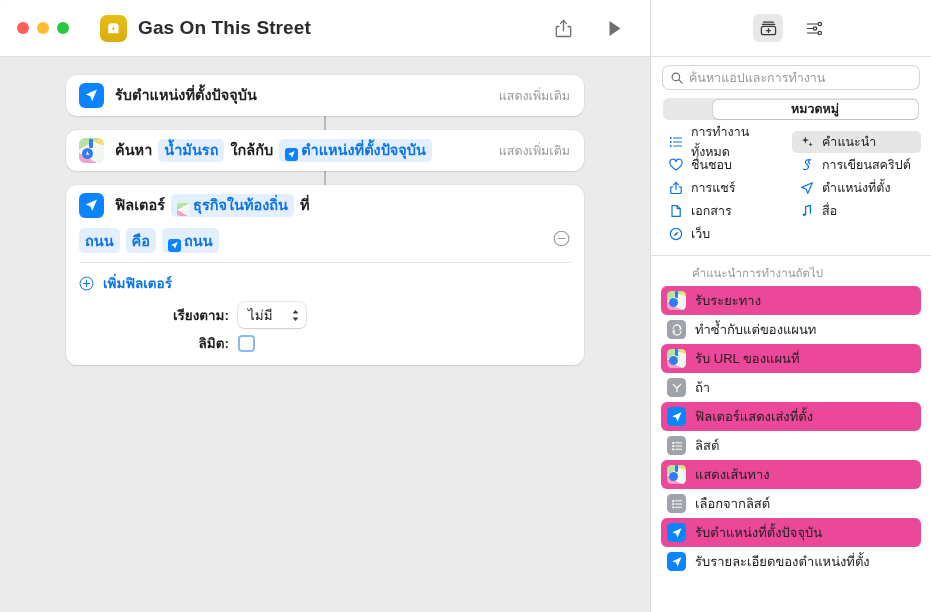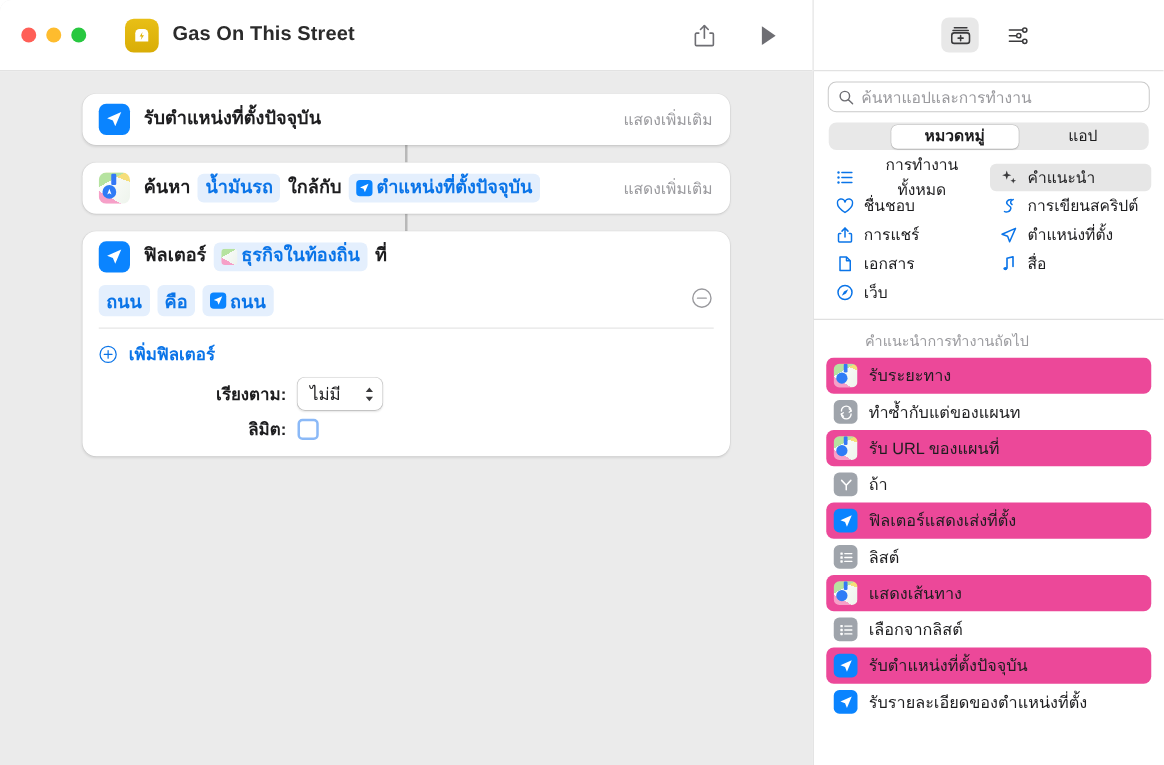--- a/index.html
+++ b/index.html
@@ -39,21 +39,21 @@
   .dot.green { background: #28c840; }
 
   .app-icon {
     width: 27px; height: 27px; border-radius: 7px;
     background: linear-gradient(180deg,#e8bf16,#d9ad06);
     margin-left: 31px;
     display: flex; align-items: center; justify-content: center;
   }
   .wtitle {
     margin-left: 11px;
-    font-size: 16px; font-weight: bold; color: #2b2b2b;
+    font-size: 19px; font-weight: bold; color: #2b2b2b;
     letter-spacing: .1px;
   }
   .tb-spacer { flex: 1; }
   .tb-btn {
     width: 30px; height: 30px;
     display: flex; align-items: center; justify-content: center;
     cursor: default;
   }
   .tb-btn.play { margin-left: 22px; margin-right: 4px;}
 
@@ -101,21 +101,21 @@
     position: absolute; left: 10px; top: 1px;
     width: 4px; height: 9px; background: #3478f6; border-radius: 1px;
   }
   .act-text {
     font-size: 14.5px; color: #1d1d1f; font-weight: bold;
     display: flex; align-items: center; flex-wrap: wrap; gap: 0;
     line-height: 1.5;
   }
   .act-text .w { margin-right: 6px; }
   .token {
-    display: inline-flex; align-items: center;
+    display: inline-flex; align-items: flex-end;
     background: #e4effd; color: #0a74e8;
     border-radius: 5px;
     padding: 1px 6px;
     font-size: 14.5px; font-weight: bold;
     margin-right: 6px;
     white-space: nowrap;
   }
   .token .tok-ic {
     width: 13px; height: 13px; border-radius: 3px;
     margin-right: 3px;
@@ -237,21 +237,20 @@
   }
 
   .cat-grid {
     margin-top: 11px;
     padding: 0 10px 10px 10px;
     display: grid;
     grid-template-columns: 1fr 1fr;
     column-gap: 2px;
     row-gap: 1px;
     border-bottom: 1px solid #e0e0e0;
-    text-align: center;
   }
   .cat {
     display: flex; align-items: center;
     height: 22px; padding: 0 6px;
     border-radius: 5px;
     font-size: 12.5px; color: #1d1d1f;
     cursor: default;
   }
   .cat.sel { background: #e6e6e6; }
   .cat .cic {
@@ -491,21 +490,20 @@
             <circle cx="5.3" cy="5.3" r="4.1" fill="none" stroke="#6e6e73" stroke-width="1.25"></circle>
             <path d="M8.4 8.4 L12 12" stroke="#6e6e73" stroke-width="1.25" stroke-linecap="round"></path>
           </svg>
         </span>
         <input type="text" placeholder="ค้นหาแอปและการทำงาน" style="">
       </div>
     </div>
 
     <div class="seg">
       <div class="seg-item active">หมวดหมู่</div>
-      <div class="seg-item">แอป</div>
     </div>
 
     <div class="cat-grid">
       <div class="cat">
         <span class="cic">
           <svg width="14" height="14" viewBox="0 0 14 14">
             <path d="M4.5 3 H12.5 M4.5 7 H12.5 M4.5 11 H12.5" stroke="#0a74e8" stroke-width="1.2" stroke-linecap="round"></path>
             <circle cx="1.8" cy="3" r=".95" fill="#0a74e8"></circle>
               <circle cx="1.8" cy="7" r=".95" fill="#0a74e8"></circle>
               <circle cx="1.8" cy="11" r=".95" fill="#0a74e8"></circle>

